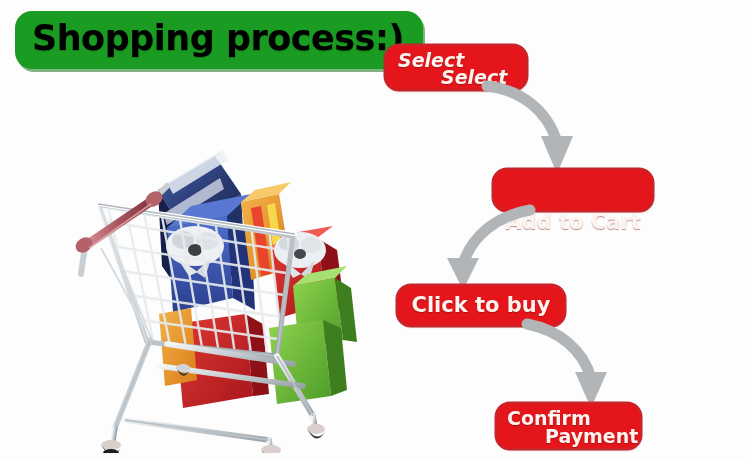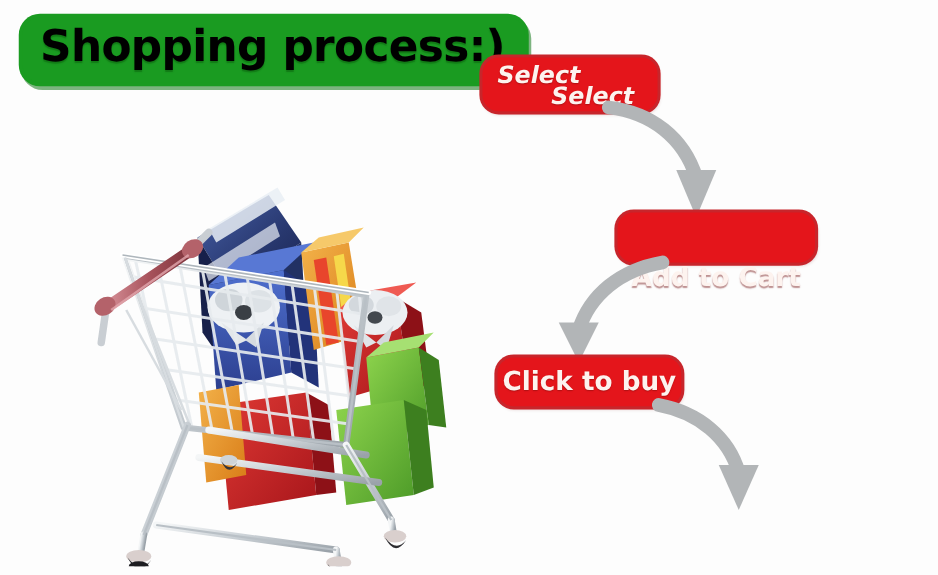--- a/index.html
+++ b/index.html
@@ -79,21 +79,21 @@
   #step-select .lbl-a { left: 12px;  top: 3px;  font-size: 19px; }
   #step-select .lbl-b { left: 55px;  top: 20px; font-size: 19px; }
 
   
   #step-cart { left: 494px; top: 170px; width: 158px; height: 40px; }
   #step-cart .lbl-a {
     left: 0; right: 0; top: 8px; text-align: center; font-size: 21px; margin-top: 32px;
   }
 
   
-  #step-buy { left: 398px; top: 286px; width: 147px; height: 39px; }
+  #step-buy { left: 398px; top: 286px; width: 166px; height: 39px; }
   #step-buy .lbl-a {
     left: 0; right: 0; top: 7px; text-align: center; font-size: 21px;
   }
 
   
   #step-pay { left: 497px; top: 404px; width: 143px; height: 44px; }
   #step-pay .lbl-a { left: 10px; top: 3px;  font-size: 19px; }
   #step-pay .lbl-b { left: 48px; top: 21px; font-size: 19px; }
 
   
@@ -328,14 +328,18 @@
     <span class="lbl lbl-a">Click to buy</span>
   </div>
 
   <div class="arrow" id="arrow-3">
     <svg viewBox="0 0 105 86" xmlns="http://www.w3.org/2000/svg">
       <path d="M2 2 C 34 8, 58 28, 66 56" fill="none" stroke="#b2b5b7" stroke-width="11" stroke-linecap="round"></path>
       <path d="M50 50 L82 50 L66 86 Z" fill="#b2b5b7"></path>
     </svg>
   </div>
 
+  <div class="step-btn" id="step-pay">
+    <span class="lbl lbl-a">Confirm</span>
+    <span class="lbl lbl-b">Payment</span>
+  </div>
 
 </div>
 
 </body></html>

